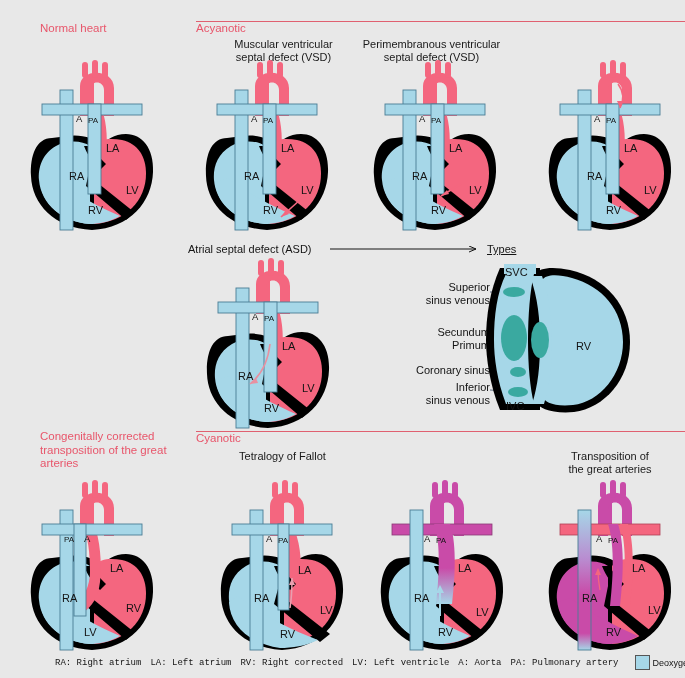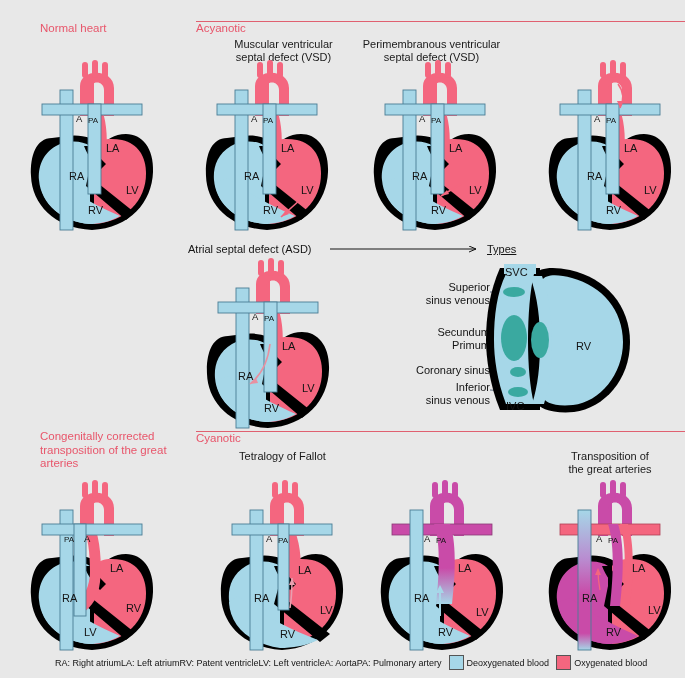--- a/index.html
+++ b/index.html
@@ -49,21 +49,21 @@
   .legend{
     position:absolute;
     left:55px;top:655px;
     font-size:9px;
     color:#141414;
     display:flex;
     align-items:center;
     gap:0px;
     white-space:nowrap;
   }
-  .legend .abbr{}
+  .legend .abbr{margin-right:9px;font-family:Liberation Mono, monospace;}
   .legend .sw{
     display:inline-block;
     width:13px;height:13px;
     border:1px solid #555;
     margin:0 3px 0 7px;
     vertical-align:middle;
   }
   .legend .ltxt{vertical-align:middle;}
   .legend-item{display:flex;align-items:center;}
 
@@ -446,21 +446,21 @@
       <text x="66" y="156" font-size="11" fill="#141414">RV</text>
       <text x="108" y="134" font-size="11" fill="#141414">LV</text>
       <text x="56" y="62" font-size="9.5" fill="#141414">A</text>
       <text x="68" y="63" font-size="8" fill="#141414">PA</text>
     </svg>
   </div>
 
   <div class="legend">
     <span class="abbr">RA: Right atrium</span>
     <span class="abbr">LA: Left atrium</span>
-    <span class="abbr">RV: Patent ventricle</span>
+    <span class="abbr">RV: Right corrected</span>
     <span class="abbr">LV: Left ventricle</span>
     <span class="abbr">A: Aorta</span>
     <span class="abbr">PA: Pulmonary artery</span>
 
     <span class="legend-item">
       <span class="sw" style="background:#a6d7e8;"></span>
       <span class="ltxt">Deoxygenated blood</span>
     </span>
     <span class="legend-item">
       <span class="sw" style="background:#f4667f;"></span>

